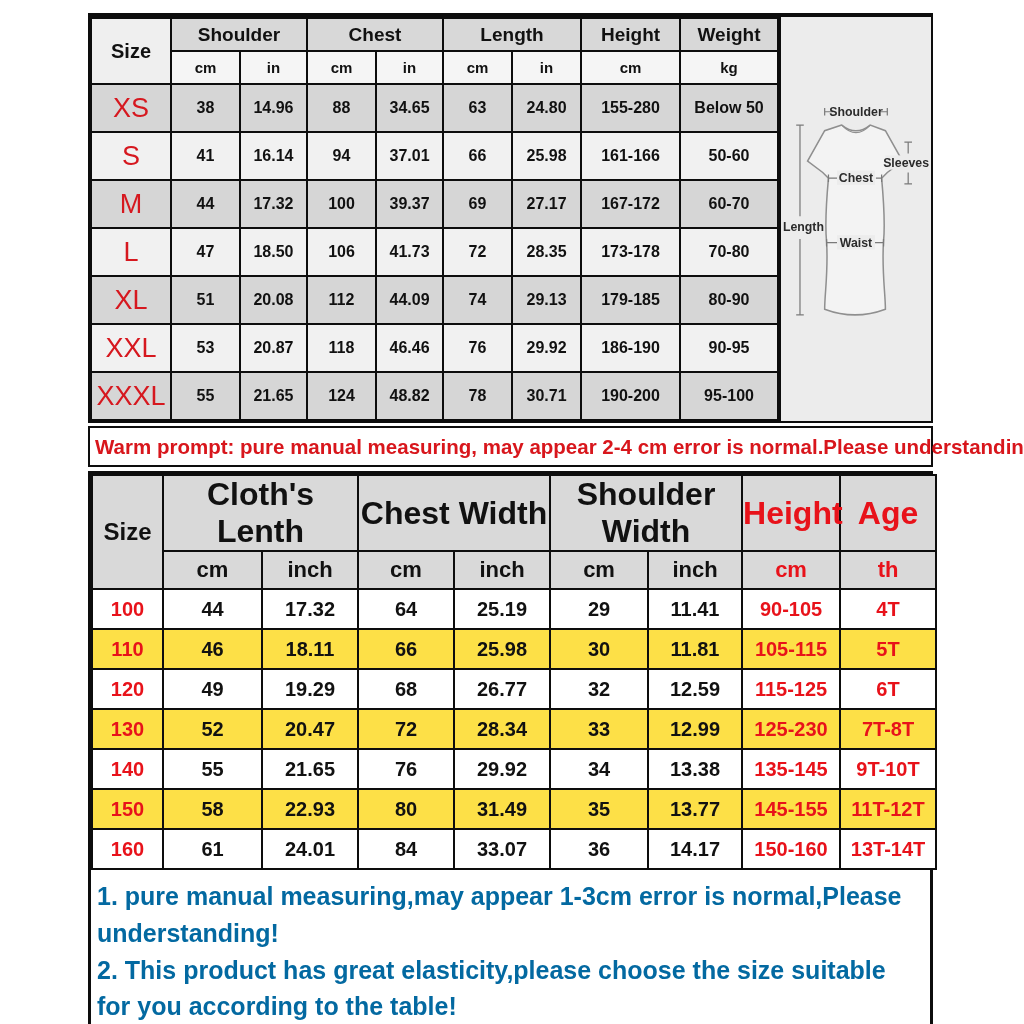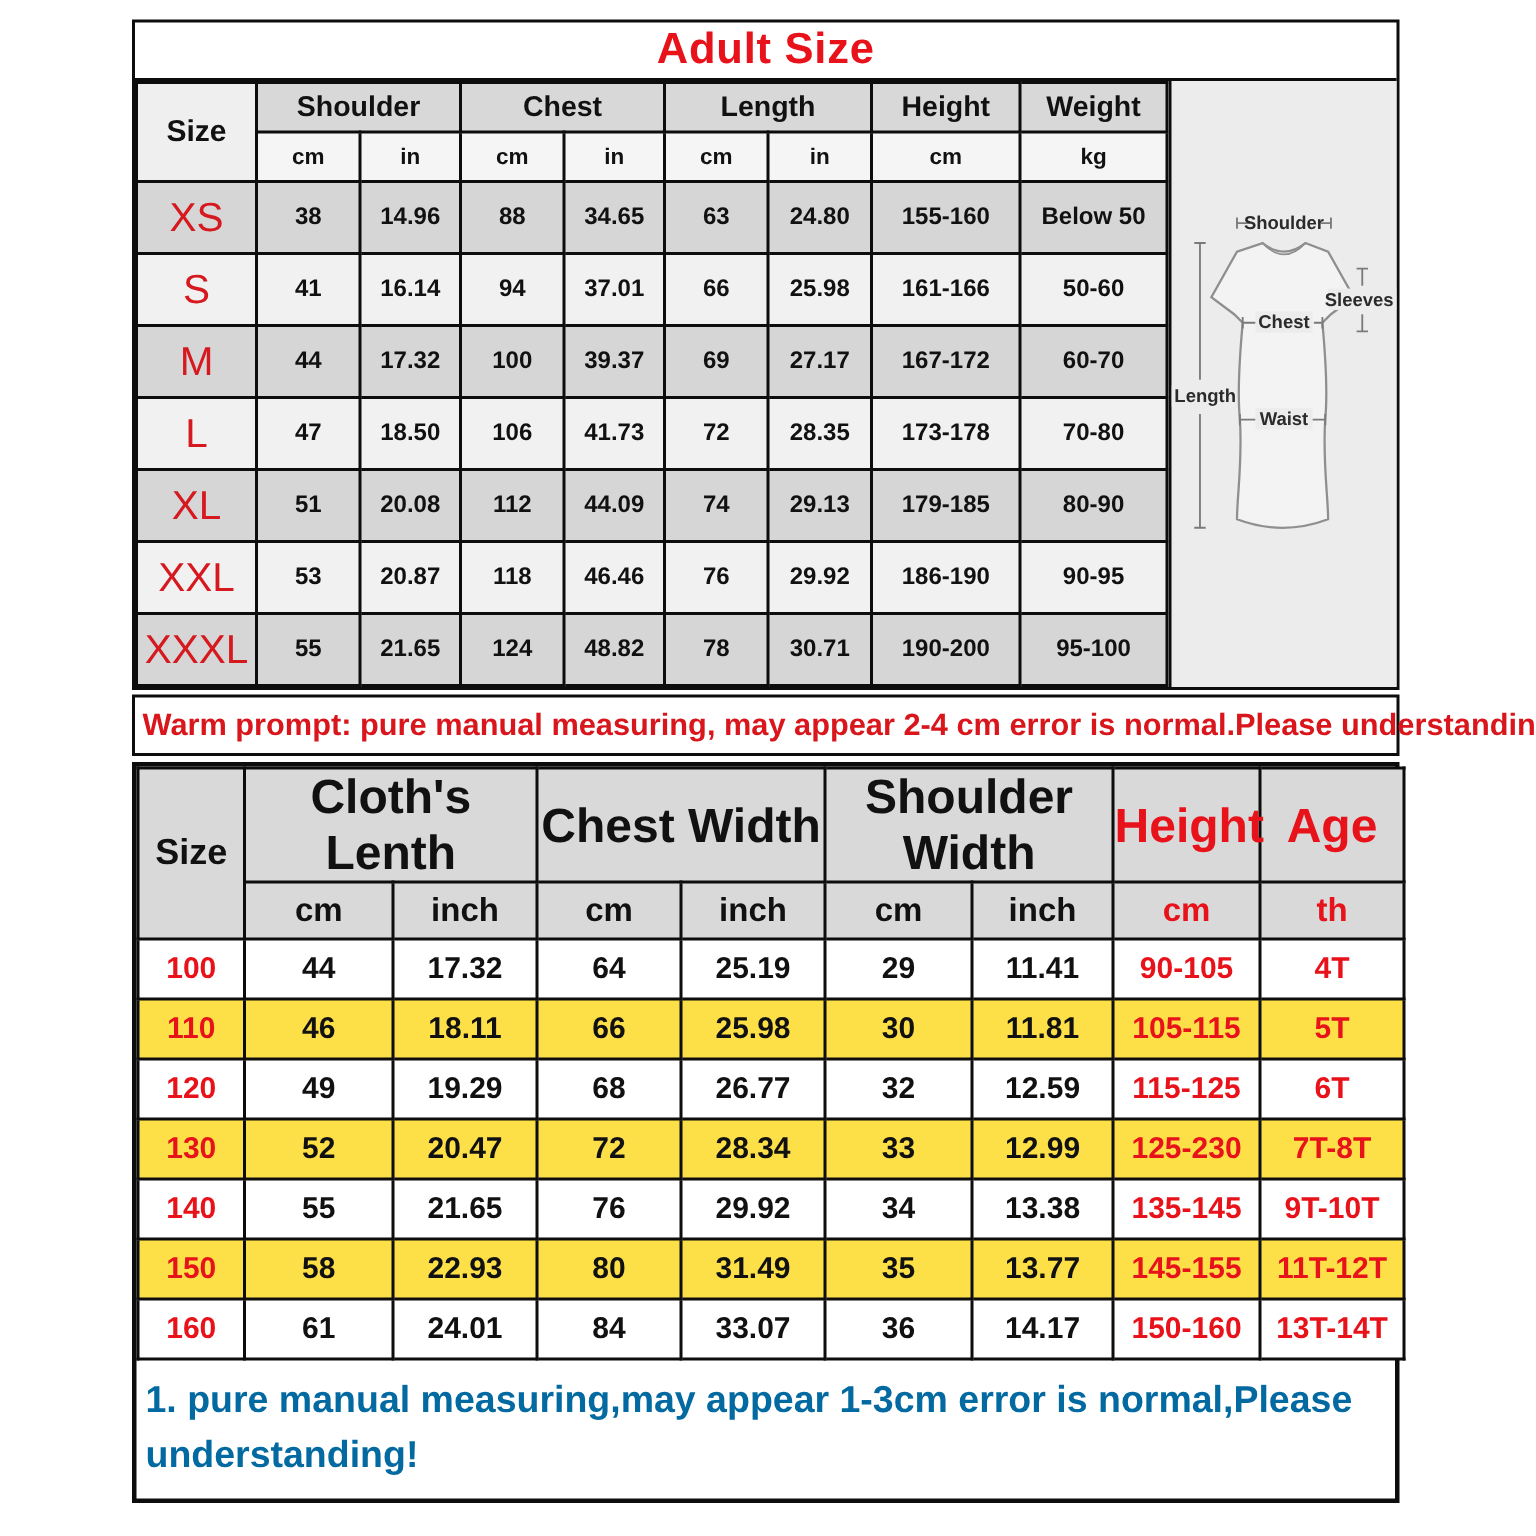--- a/index.html
+++ b/index.html
@@ -71,21 +71,20 @@
 
   .notes{padding:8px 6px 10px 6px;color:#0369a1;}
   .notes p{margin:0;font-size:25px;font-weight:bold;line-height:1.47;}
 </style>
 </head>
 <body>
 
 <div class="canvas">
 
   <section class="adult-section">
-    <div class="adult-title">Adult Size</div>
     <div class="adult-body">
       <table class="adult-table">
         <colgroup>
           <col style="width:80px">
             <col style="width:69px">
             <col style="width:67px">
           <col style="width:69px">
             <col style="width:67px">
             <col style="width:69px">
           <col style="width:69px">
@@ -114,21 +113,21 @@
           </thead>
           <tbody>
             <tr class="gray">
               <td class="rsize">XS</td>
               <td>38</td>
               <td>14.96</td>
               <td>88</td>
               <td>34.65</td>
               <td>63</td>
               <td>24.80</td>
-              <td>155-160</td>
+              <td>155-280</td>
               <td>Below 50</td>
             </tr>
             <tr class="light">
               <td class="rsize">S</td>
               <td>41</td>
               <td>16.14</td>
               <td>94</td>
               <td>37.01</td>
               <td>66</td>
               <td>25.98</td>
@@ -340,16 +339,17 @@
             <td>33.07</td>
             <td>36</td>
             <td>14.17</td>
             <td class="red">150-160</td>
             <td class="red">13T-14T</td>
           </tr>
         </tbody>
       </table>
     <div class="notes">
       <p>1. pure manual measuring,may appear 1-3cm error is normal,Please understanding!</p>
+      <p>2. This product has great elasticity,please choose the size suitable for you according to the table!</p>
     </div>
   </section>
 
 </div>
 
 </body></html>

